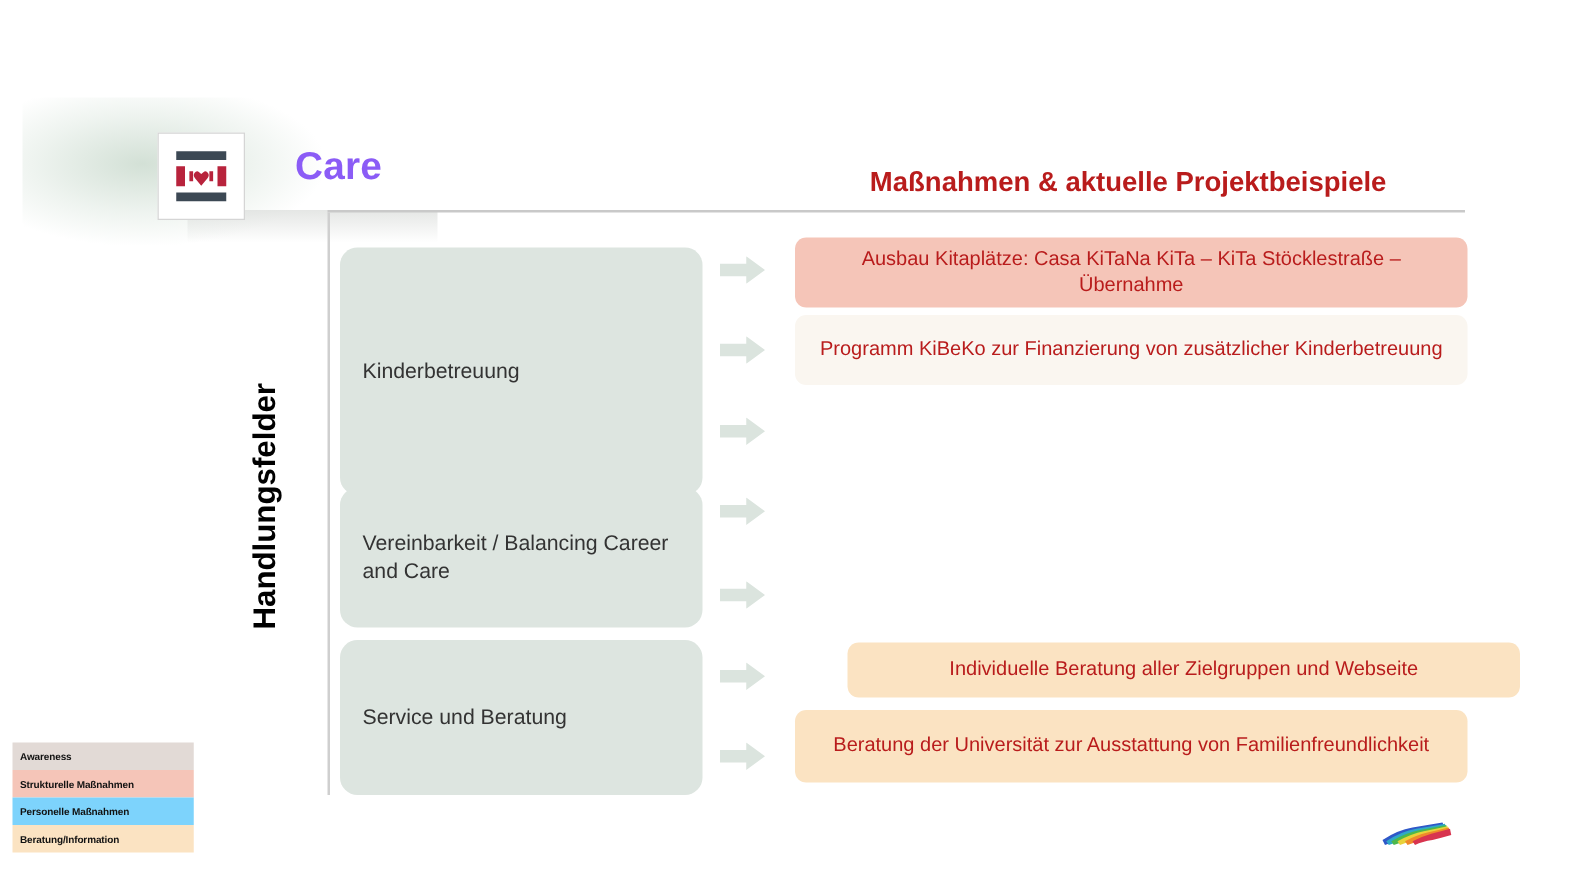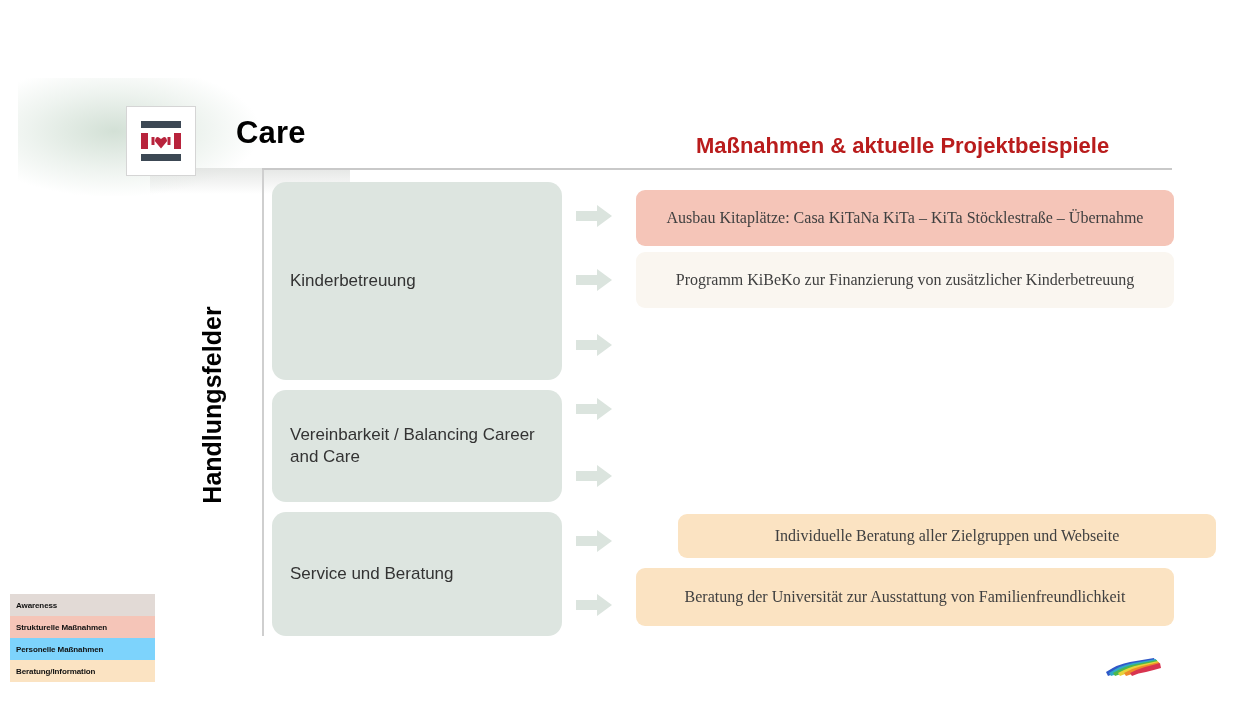--- a/index.html
+++ b/index.html
@@ -45,21 +45,21 @@
     justify-content: center;
   }
   #logo-badge svg { display: block; }
 
   #page-title {
     position: absolute;
     left: 236px; top: 117px;
     font-size: 31px;
     font-weight: bold;
     letter-spacing: 0.2px;
-    color: #000000;
+    color: #8b5cf6;
     line-height: 1;
   }
 
   #section-title {
     position: absolute;
     left: 630px; top: 134px;
     width: 545px;
     text-align: center;
     font-size: 22px;
     font-weight: bold;
@@ -131,23 +131,22 @@
     left: 364px;
     width: 538px;
     border-radius: 9px;
     display: flex;
     align-items: center;
     justify-content: center;
     text-align: center;
     padding: 4px 16px;
     box-sizing: border-box;
     font-size: 16px;
-    color: #404040;
+    color: #b91c1c;
     line-height: 1.32;
-    font-family: Liberation Serif, serif;
   }
 
   
   #legend {
     position: absolute;
     left: 10px; top: 594px;
     width: 145px;
     border-radius: 20px;
   }
   .legend-row {
@@ -192,21 +191,21 @@
 <div id="page-title">Care</div>
 <div id="section-title">Maßnahmen &amp; aktuelle Projektbeispiele</div>
 
 <div id="matrix-top-rule"></div>
 <div id="matrix-left-rule"></div>
 
 <div id="axis-label">Handlungsfelder</div>
 
 <div id="matrix">
 
-  <div class="field-box" style="top:0px; height:198px;">
+  <div class="field-box" style="top:16px; height:198px;">
     <span>Kinderbetreuung</span>
   </div>
   <div class="field-box" style="top:208px; height:112px;">
     <span>Vereinbarkeit / Balancing Career and Care</span>
   </div>
   <div class="field-box" style="top:330px; height:124px;">
     <span>Service und Beratung</span>
   </div>
 
   <div class="arrow" style="top:23px;left:304px;">

